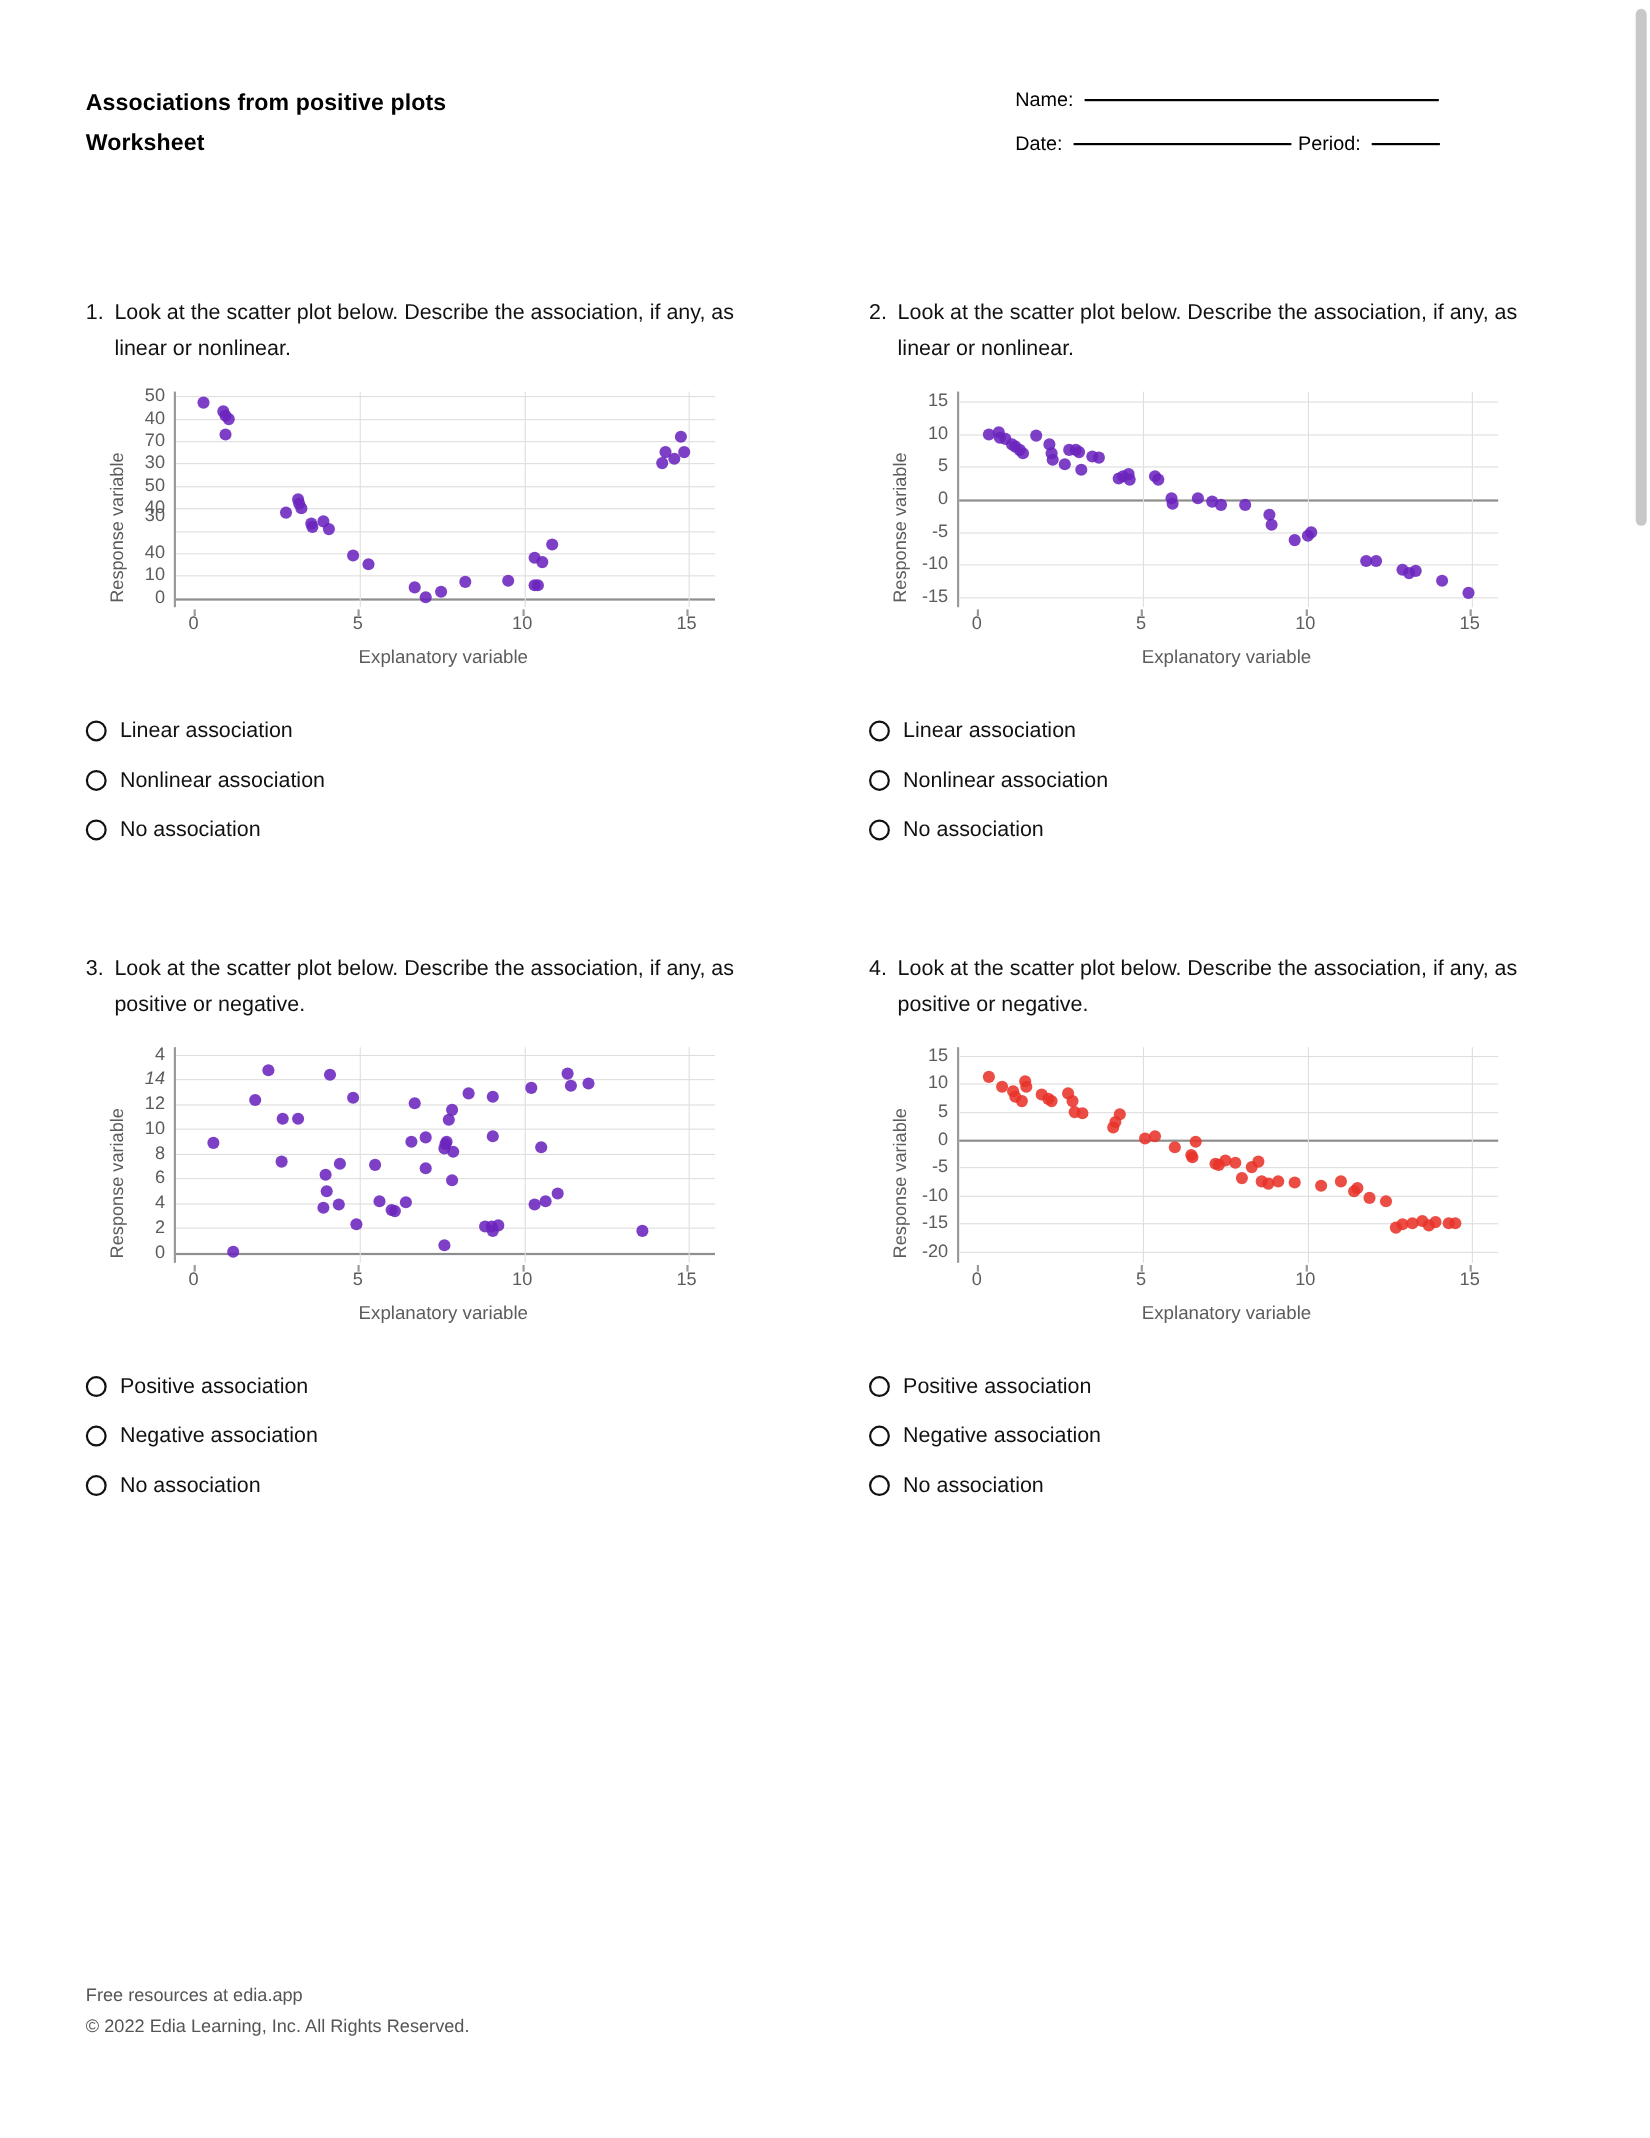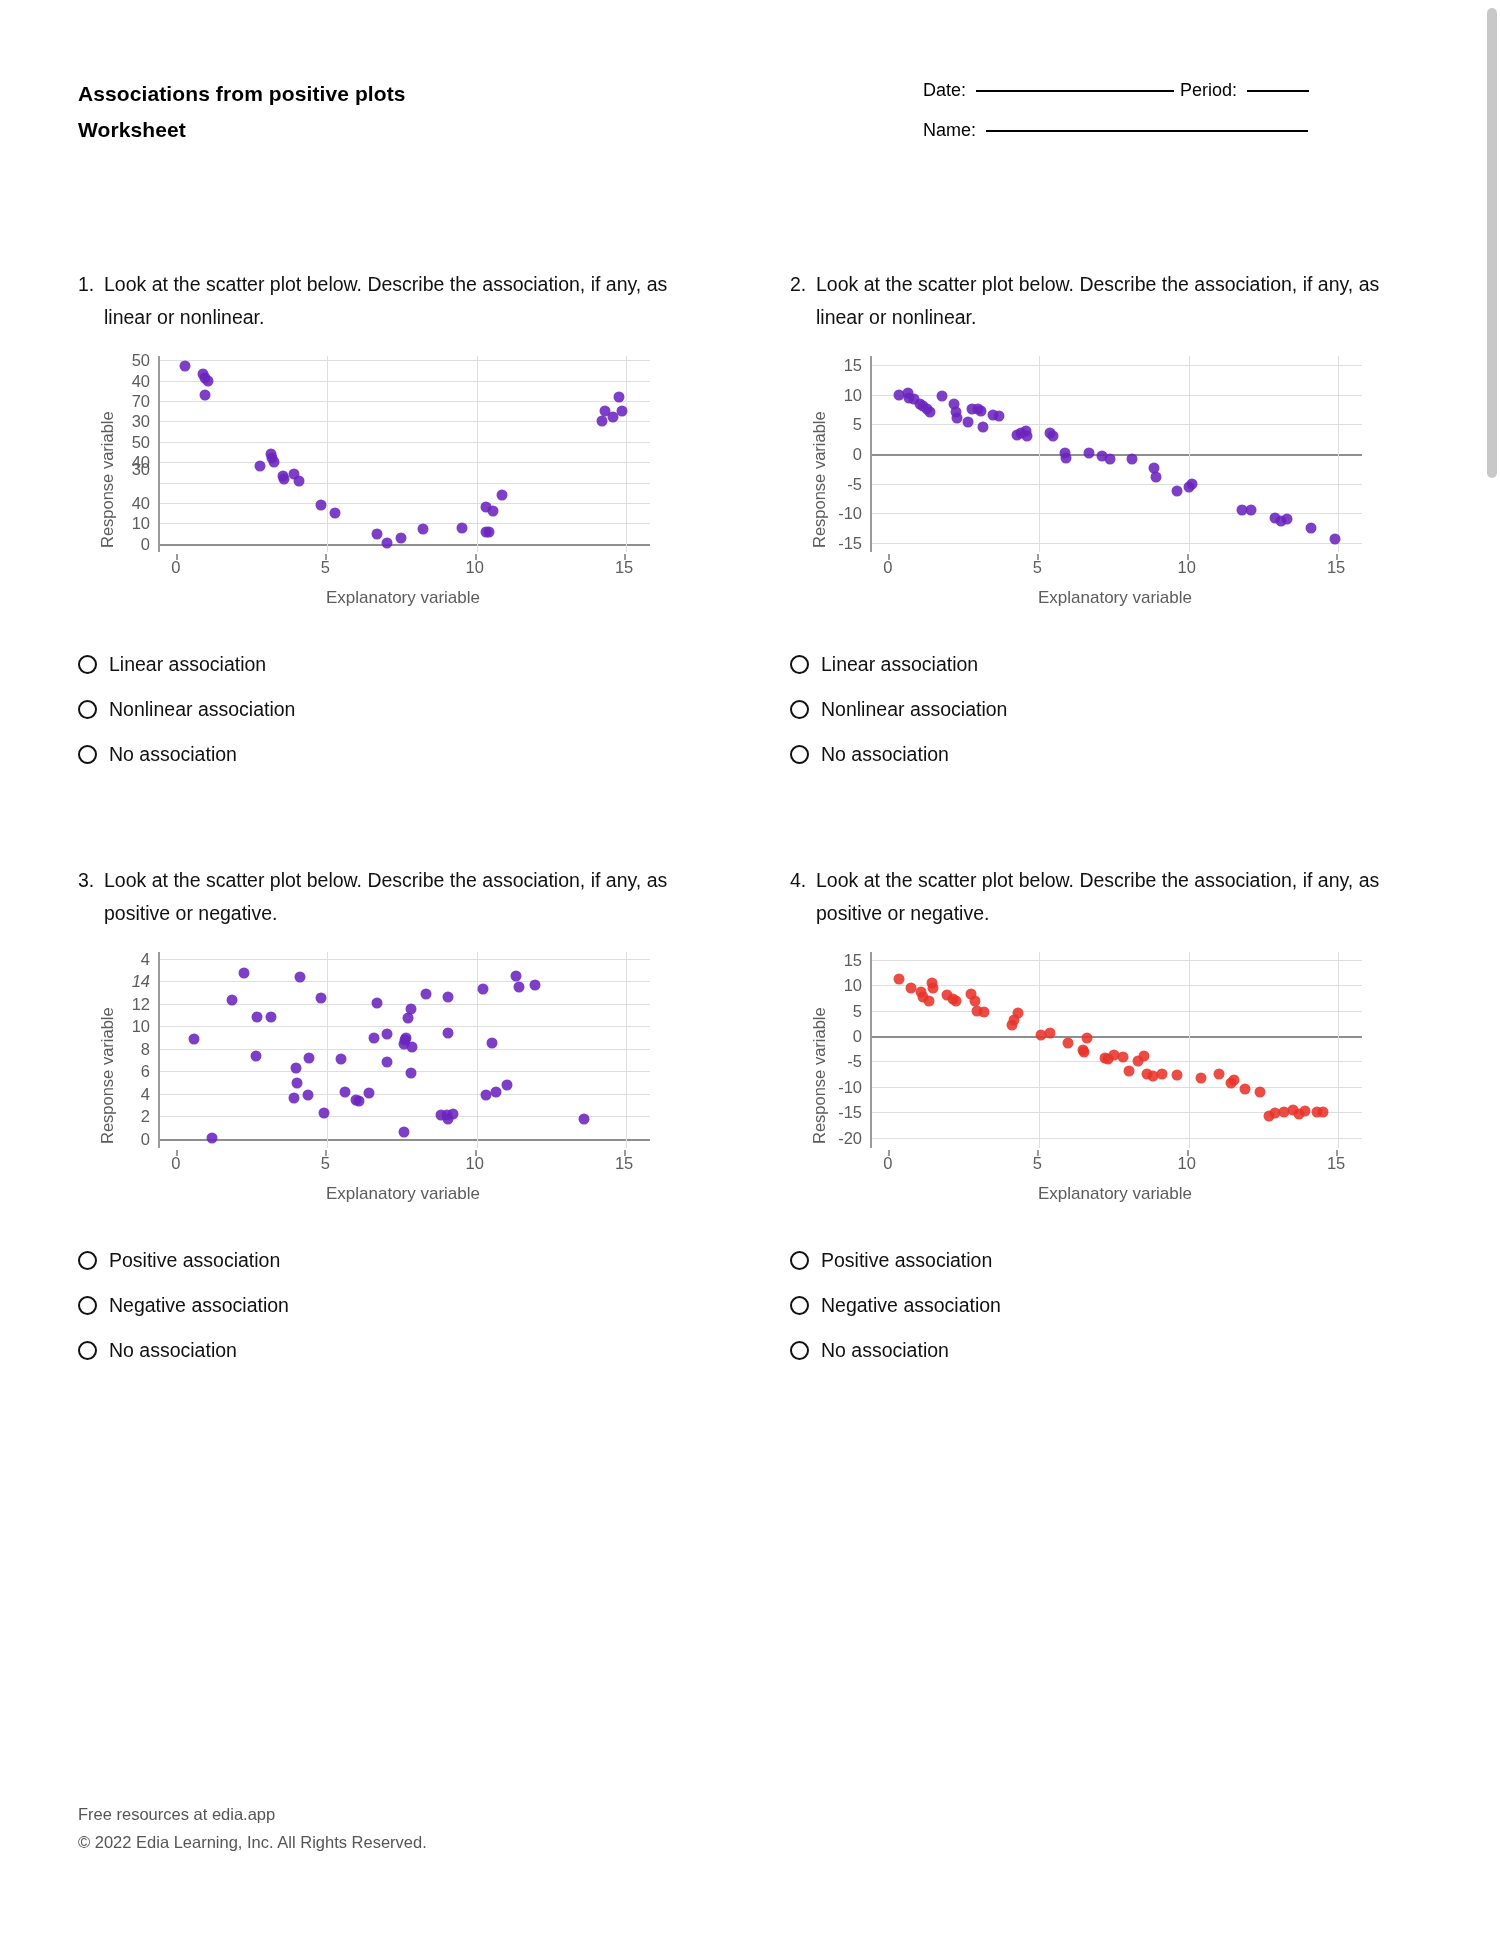--- a/index.html
+++ b/index.html
@@ -254,28 +254,28 @@
 
 <div class="page">
 
   <div class="sheet-header">
     <div class="title-block">
       <div class="title-line">Associations from positive plots</div>
       <div class="title-line">Worksheet</div>
     </div>
     <div class="meta-block">
       <div class="meta-row">
+        <span class="meta-label">Name:</span>
+        <span class="meta-rule rule-name"></span>
+      </div>
+      <div class="meta-row">
         <span class="meta-label">Date:</span>
         <span class="meta-rule rule-date"></span>
         <span class="meta-label">Period:</span>
         <span class="meta-rule rule-period"></span>
-      </div>
-      <div class="meta-row">
-        <span class="meta-label">Name:</span>
-        <span class="meta-rule rule-name"></span>
       </div>
     </div>
   </div>
 
   <div class="q-block q-col-left q-row-top">
     <div class="q-text">
       <span class="q-num">1.</span>
       <span class="q-body">Look at the scatter plot below. Describe the association, if any, as linear or nonlinear.</span>
     </div>
     <div class="chart-wrap">

